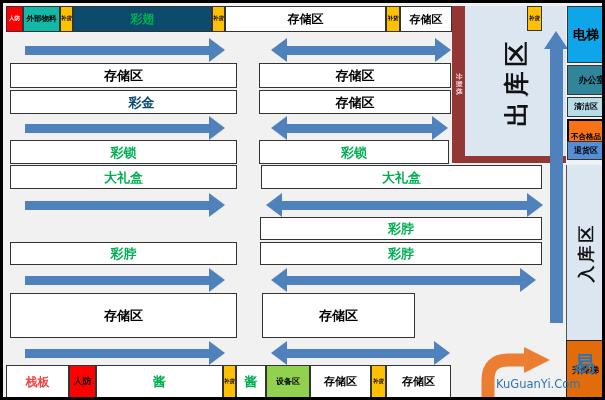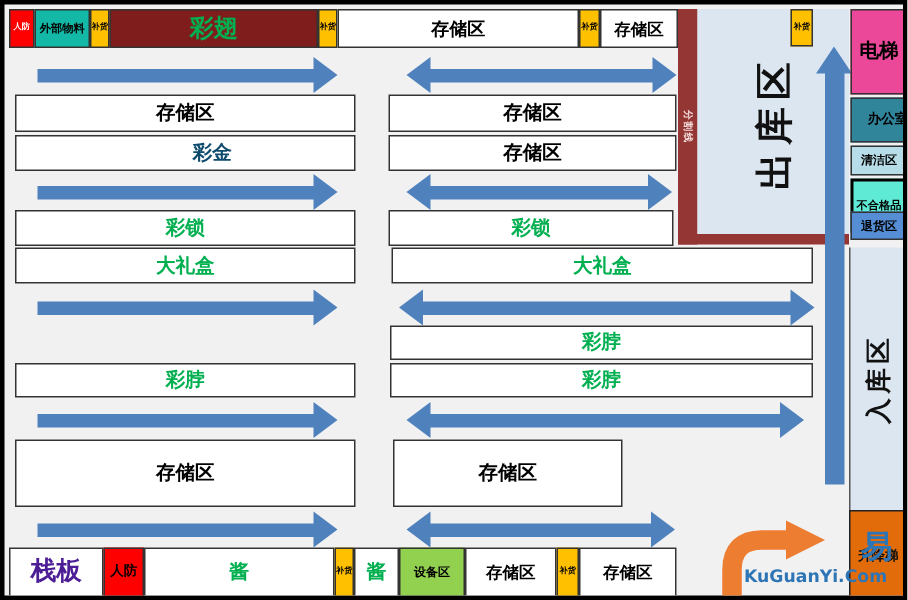--- a/index.html
+++ b/index.html
@@ -42,30 +42,30 @@
   </div>
 
   <div class="abs flexc" style="left:563px;top:337px;width:39px;height:60px;background:#e36c0a;border:1.2px solid #222;
               font-size:9px;font-weight:bold;color:#111">升降梯</div>
 
   <svg class="abs" style="left:465px;top:335px;z-index:5" width="140" height="65" viewBox="0 0 140 65">
     <path d="M20,64 L20,42 Q20,22 40,22 L58,22" fill="none" stroke="#ed7d31" stroke-width="13"></path>
     <polygon points="56,9 82,22 56,35" fill="#ed7d31"></polygon>
   </svg>
   <span class="abs" style="left:571px;top:347px;z-index:6;font-size:21px;font-weight:bold;color:#2e75b6">易</span>
-  <span class="abs" style="left:493px;top:374px;z-index:6;font-size:11.5px;font-weight:bold;color:#2e75b6">KuGuanYi.Com</span>
+  <span class="abs" style="left:493px;top:374px;z-index:6;font-size:11.5px;font-weight:normal;color:#2e75b6">KuGuanYi.Com</span>
 <div class="seg" style="left: 3px; top: 3px; width: 17px; height: 26px; background: rgb(255, 0, 0); color: rgb(255, 255, 255); font-size: 5.5px;">人防</div>
     <div class="seg" style="left: 20px; top: 3px; width: 37px; height: 26px; background: #14b8a6; color: rgb(0, 0, 0); font-size: 7.5px;">外部物料</div>
     <div class="seg" style="left: 57px; top: 3px; width: 13px; height: 26px; background: rgb(255, 192, 0); color: rgb(0, 0, 0); font-size: 5.5px;">补货</div>
-    <div class="seg" style="left: 70px; top: 3px; width: 139px; height: 26px; background: #7f1d1d; color: rgb(0, 176, 80); font-size: 16px;">彩翅</div>
+    <div class="seg" style="left: 70px; top: 3px; width: 139px; height: 26px; background: #0c4a6e; color: rgb(0, 176, 80); font-size: 12px;">彩翅</div>
     <div class="seg" style="left: 209px; top: 3px; width: 13px; height: 26px; background: rgb(255, 192, 0); color: rgb(0, 0, 0); font-size: 5.5px;">补货</div>
     <div class="seg" style="left: 222px; top: 3px; width: 161px; height: 26px; background: rgb(255, 255, 255); color: rgb(0, 0, 0); font-size: 12px;">存储区</div>
     <div class="seg" style="left: 383px; top: 3px; width: 14px; height: 26px; background: rgb(255, 192, 0); color: rgb(0, 0, 0); font-size: 5.5px;">补货</div>
     <div class="seg" style="left: 397px; top: 3px; width: 52px; height: 26px; background: rgb(255, 255, 255); color: rgb(0, 0, 0); font-size: 11px;">存储区</div>
-    <div class="seg" style="left: 3px; top: 362px; width: 63px; height: 33px; background: rgb(255, 255, 255); color: #4c1d95; font-size: 17px;">栈板</div>
+    <div class="seg" style="left: 3px; top: 362px; width: 63px; height: 33px; background: rgb(255, 255, 255); color: #ef4444; font-size: 12px;">栈板</div>
     <div class="seg" style="left: 66px; top: 362px; width: 27px; height: 33px; background: rgb(255, 0, 0); color: rgb(0, 0, 0); font-size: 9px;">人防</div>
     <div class="seg" style="left: 93px; top: 362px; width: 127px; height: 33px; background: rgb(255, 255, 255); color: rgb(0, 176, 80); font-size: 13px;">酱</div>
     <div class="seg" style="left: 220px; top: 362px; width: 13px; height: 33px; background: rgb(255, 192, 0); color: rgb(0, 0, 0); font-size: 5.5px;">补货</div>
     <div class="seg" style="left: 233px; top: 362px; width: 30px; height: 33px; background: rgb(255, 255, 255); color: rgb(0, 176, 80); font-size: 13px;">酱</div>
     <div class="seg" style="left: 263px; top: 362px; width: 44px; height: 33px; background: rgb(146, 208, 80); color: rgb(0, 0, 0); font-size: 8px;">设备区</div>
     <div class="seg" style="left: 307px; top: 362px; width: 61px; height: 33px; background: rgb(255, 255, 255); color: rgb(0, 0, 0); font-size: 11px;">存储区</div>
     <div class="seg" style="left: 368px; top: 362px; width: 15px; height: 33px; background: rgb(255, 192, 0); color: rgb(0, 0, 0); font-size: 5.5px;">补货</div>
     <div class="seg" style="left: 383px; top: 362px; width: 65px; height: 33px; background: rgb(255, 255, 255); color: rgb(0, 0, 0); font-size: 11px;">存储区</div>
     <div class="zone" style="left: 7px; top: 60px; width: 227px; height: 25px; color: rgb(0, 0, 0);">存储区</div>
     <div class="zone" style="left: 7px; top: 87px; width: 227px; height: 24px; color: #0c4a6e; padding-left: 36px;">彩金</div>
@@ -122,18 +122,18 @@
     </div>
     <div class="harrow" style="left: 268px; top: 337.5px; width: 179px; height: 25px;">
       <div class="bar" style="left: 15px; right: 15px;"></div>
       <div class="hr"></div>
       <div class="hl"></div>
     </div>
     <div class="varrow" style="left: 541px; top: 28px; width: 25px; height: 292px;">
       <div class="hu"></div>
       <div class="vbar"></div>
     </div>
-    <div class="seg" style="left: 564px; top: 3px; width: 38px; height: 57px; background: #ec4899; color: rgb(0, 0, 0); font-size: 13px;">电梯</div>
+    <div class="seg" style="left: 564px; top: 3px; width: 38px; height: 57px; background: #0ea5e9; color: rgb(0, 0, 0); font-size: 13px;">电梯</div>
     <div class="seg" style="left: 564px; top: 62px; width: 50px; height: 30px; background: rgb(49, 133, 155); color: rgb(0, 0, 0); font-size: 9px;">办公室</div>
     <div class="seg" style="left: 564px; top: 94px; width: 38px; height: 20px; background: rgb(182, 221, 232); color: rgb(0, 0, 0); font-size: 8px;">清洁区</div>
-    <div class="seg" style="left: 564px; top: 116px; width: 38px; height: 36px; background: #5eead4; color: rgb(0, 0, 0); font-size: 7.5px; border: 2px solid rgb(0, 0, 0);">不合格品</div>
+    <div class="seg" style="left: 564px; top: 116px; width: 38px; height: 36px; background: #f97316; color: rgb(0, 0, 0); font-size: 7.5px; border: 2px solid rgb(0, 0, 0);">不合格品</div>
     <div class="seg" style="left: 564px; top: 138px; width: 38px; height: 19px; background: rgb(85, 142, 213); color: rgb(0, 0, 0); font-size: 8px;">退货区</div>
   </div>
 
 </body></html>

